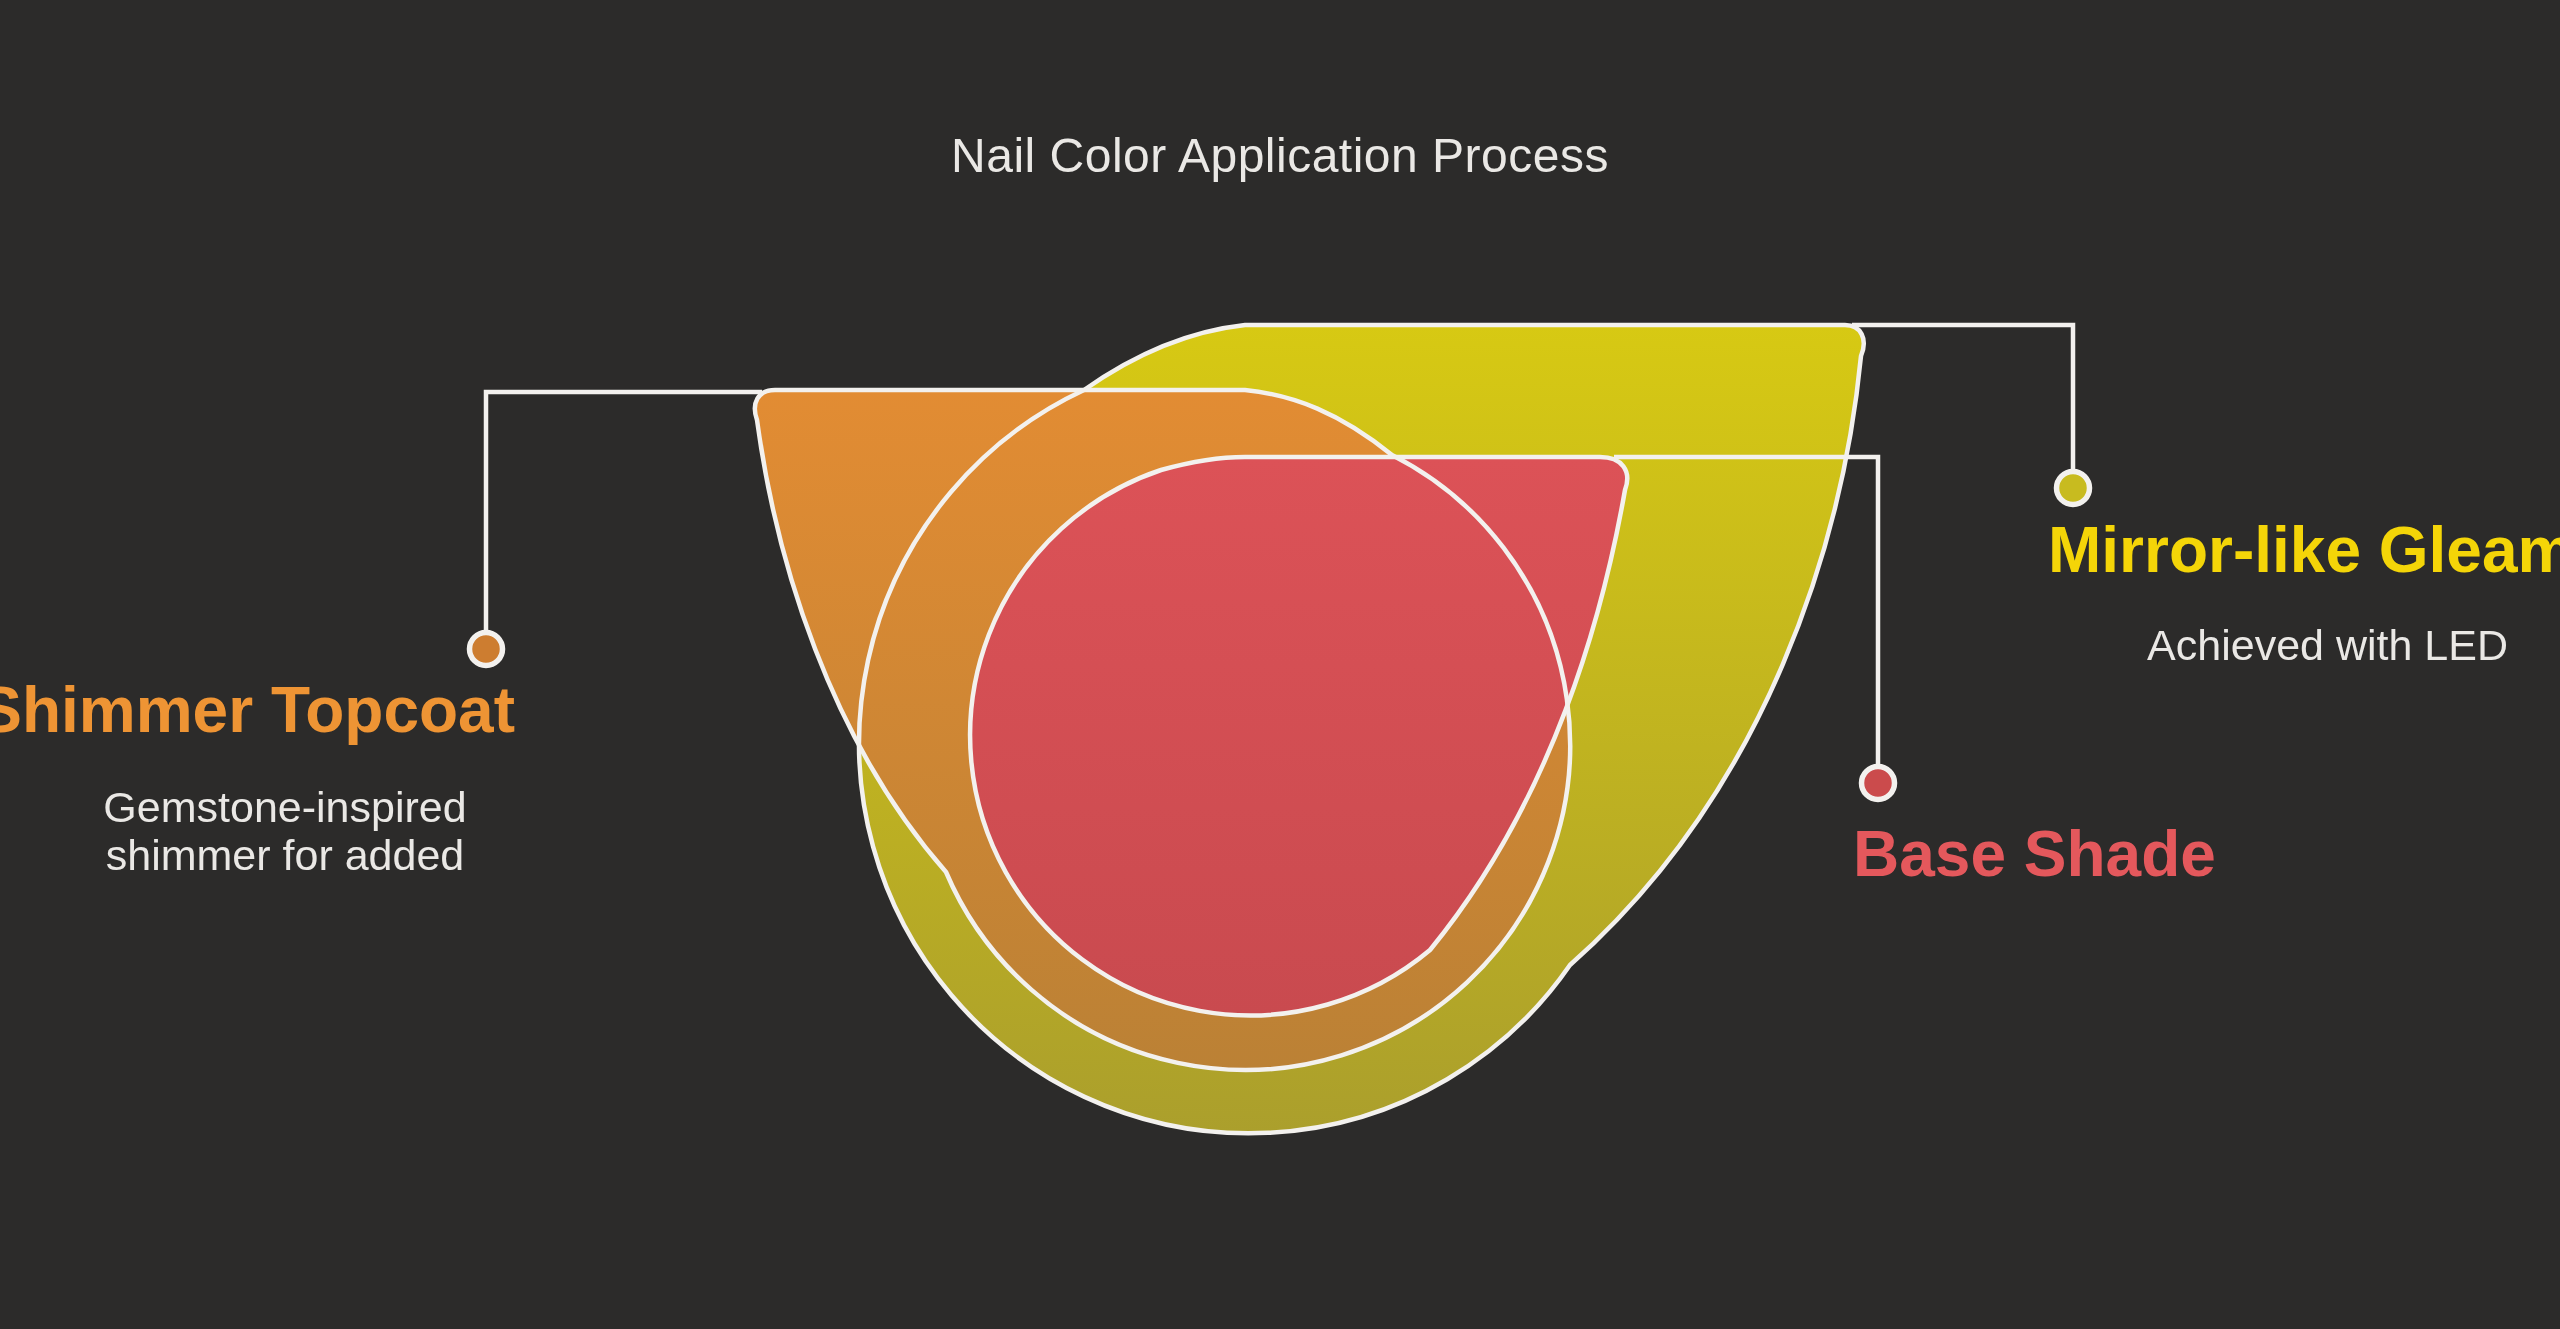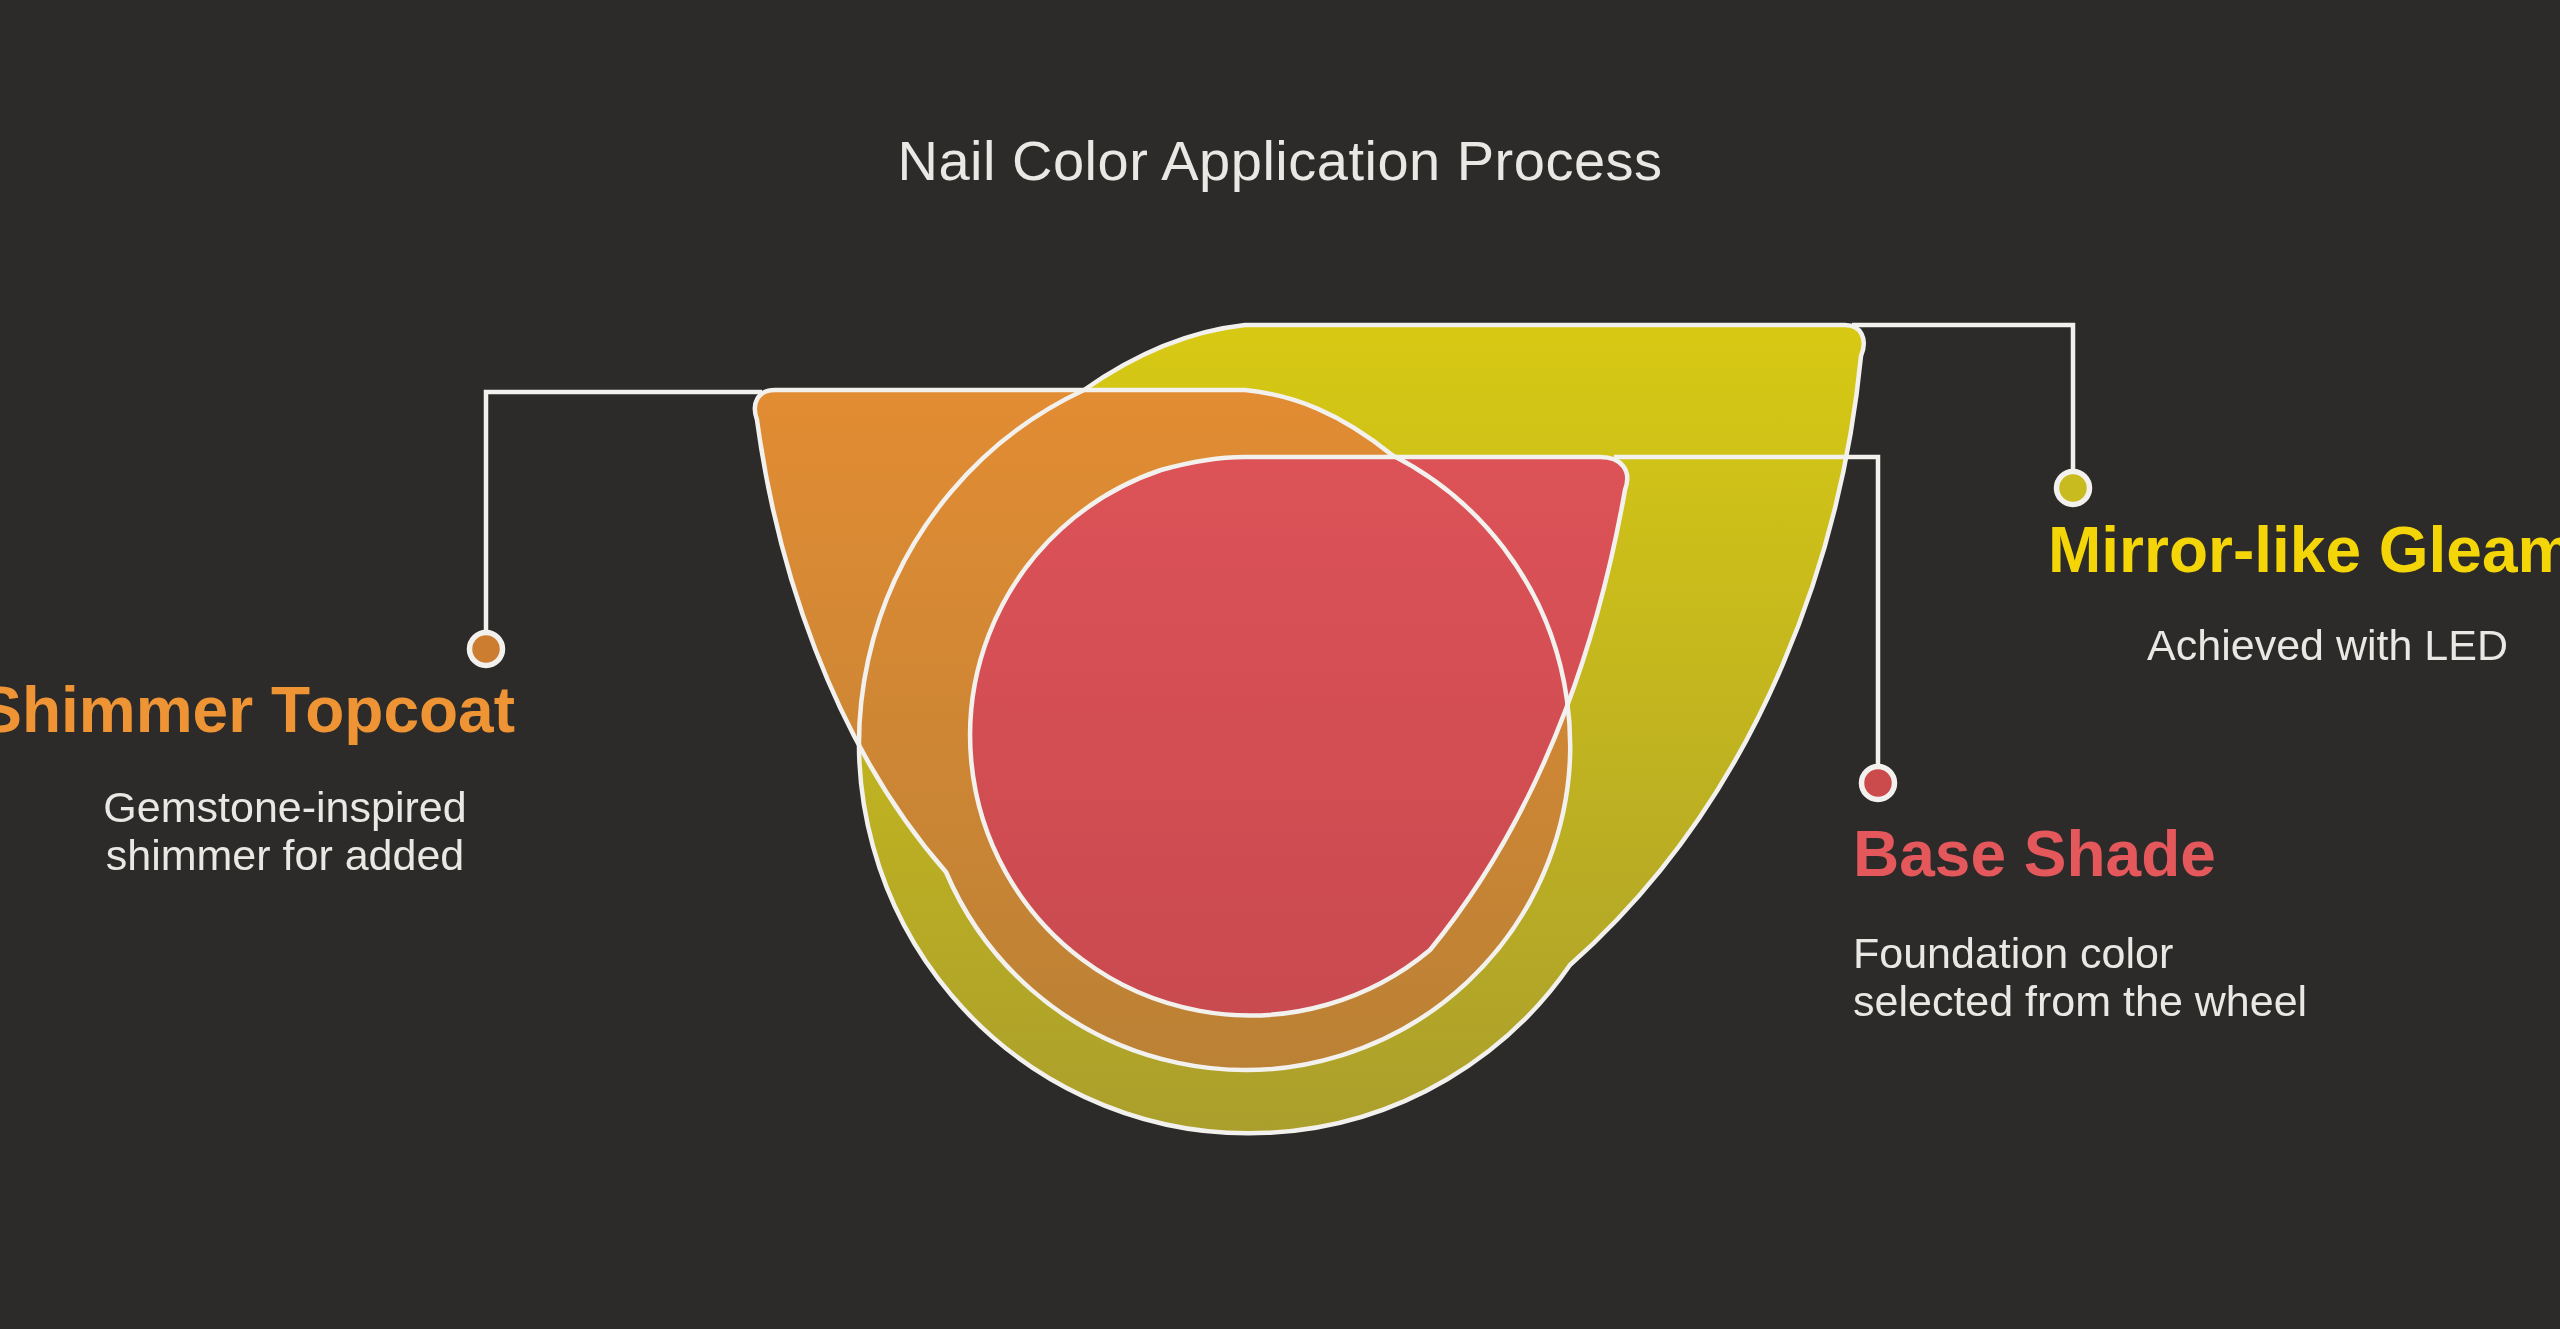--- a/index.html
+++ b/index.html
@@ -35,21 +35,21 @@
   .dot {
     stroke: var(--stroke, #f3f1ee);
     stroke-width: 5.5;
   }
   .page-title {
     position: absolute;
     left: 0;
     right: 0;
     top: 128px;
     text-align: center;
-    font-size: 56px;
+    font-size: 48px;
     font-weight: 400;
     color: var(--text, #e9e7e4);
     letter-spacing: 0.5px;
   }
   .step-heading {
     position: absolute;
     font-size: 64px;
     font-weight: 700;
     white-space: nowrap;
     line-height: 1;
@@ -133,18 +133,14 @@
     <div>Gemstone-inspired</div>
     <div>shimmer for added</div>
   </div>
 
   <div class="step-heading heading-gleam block-gleam-heading">Mirror-like Gleam</div>
   <div class="step-body block-gleam-body">
     <div>Achieved with LED</div>
   </div>
 
   <div class="step-heading heading-base block-base-heading">Base Shade</div>
-  <div class="step-body block-base-body">
-    <div>Foundation color</div>
-    <div>selected from the wheel</div>
-  </div>
 
 </div>
 
 </body></html>

